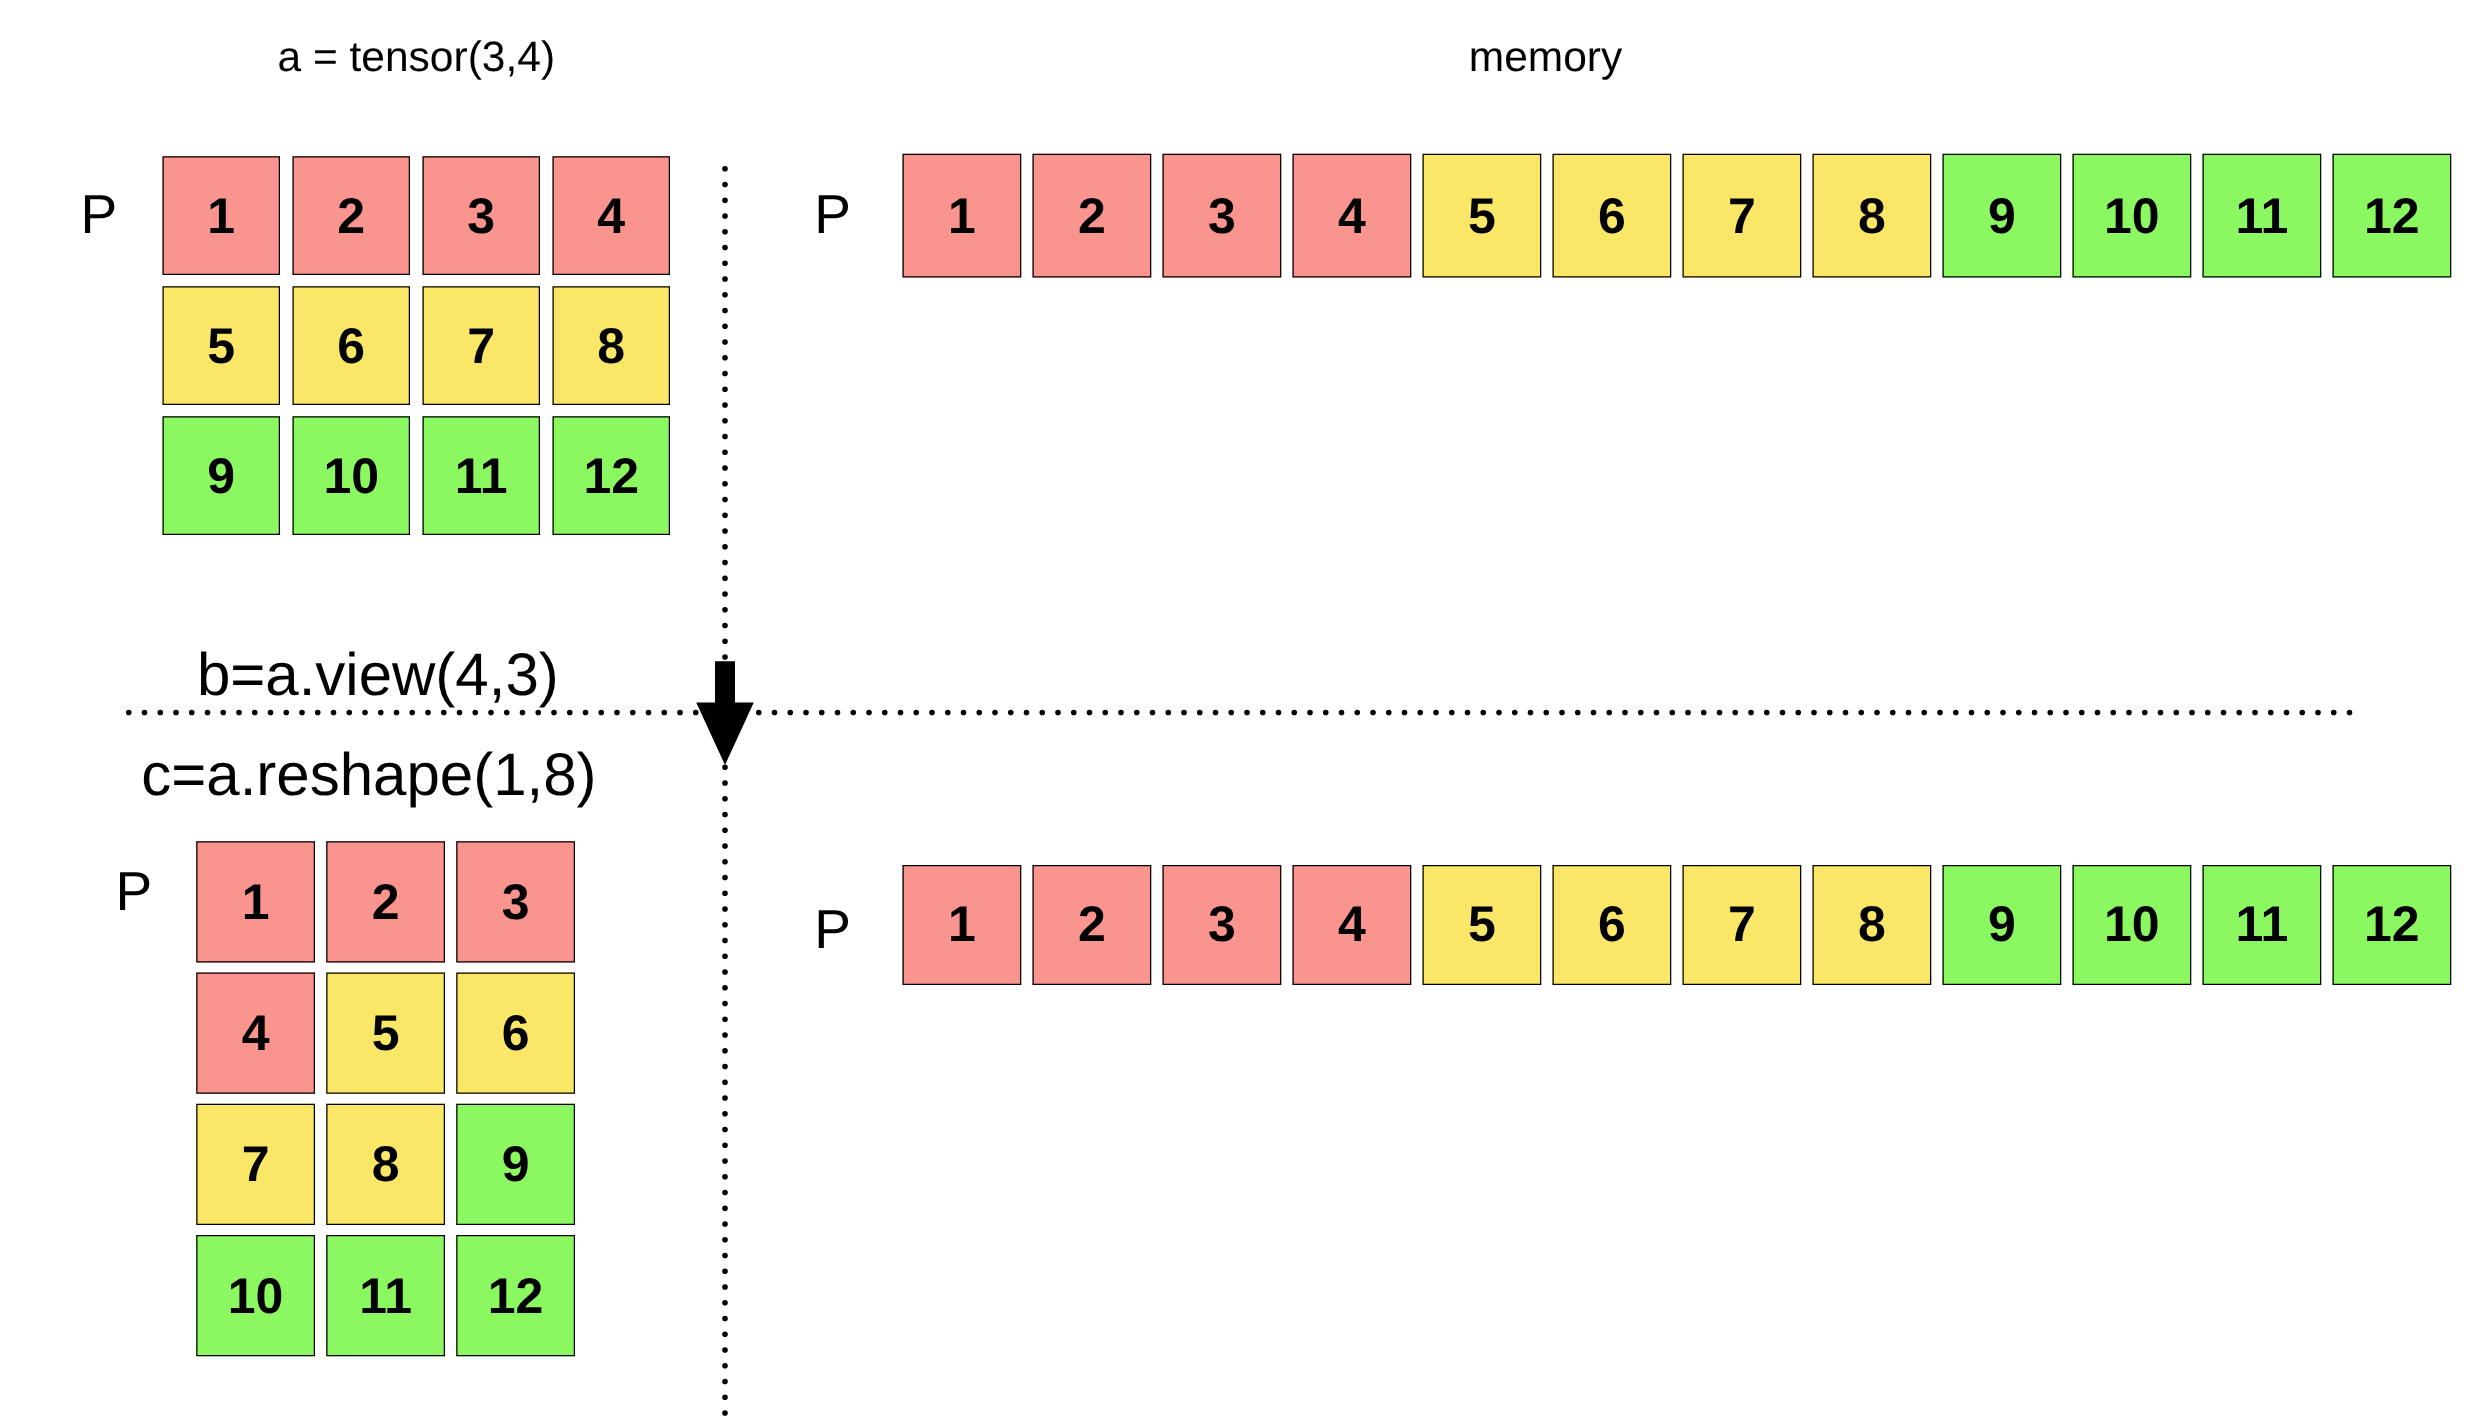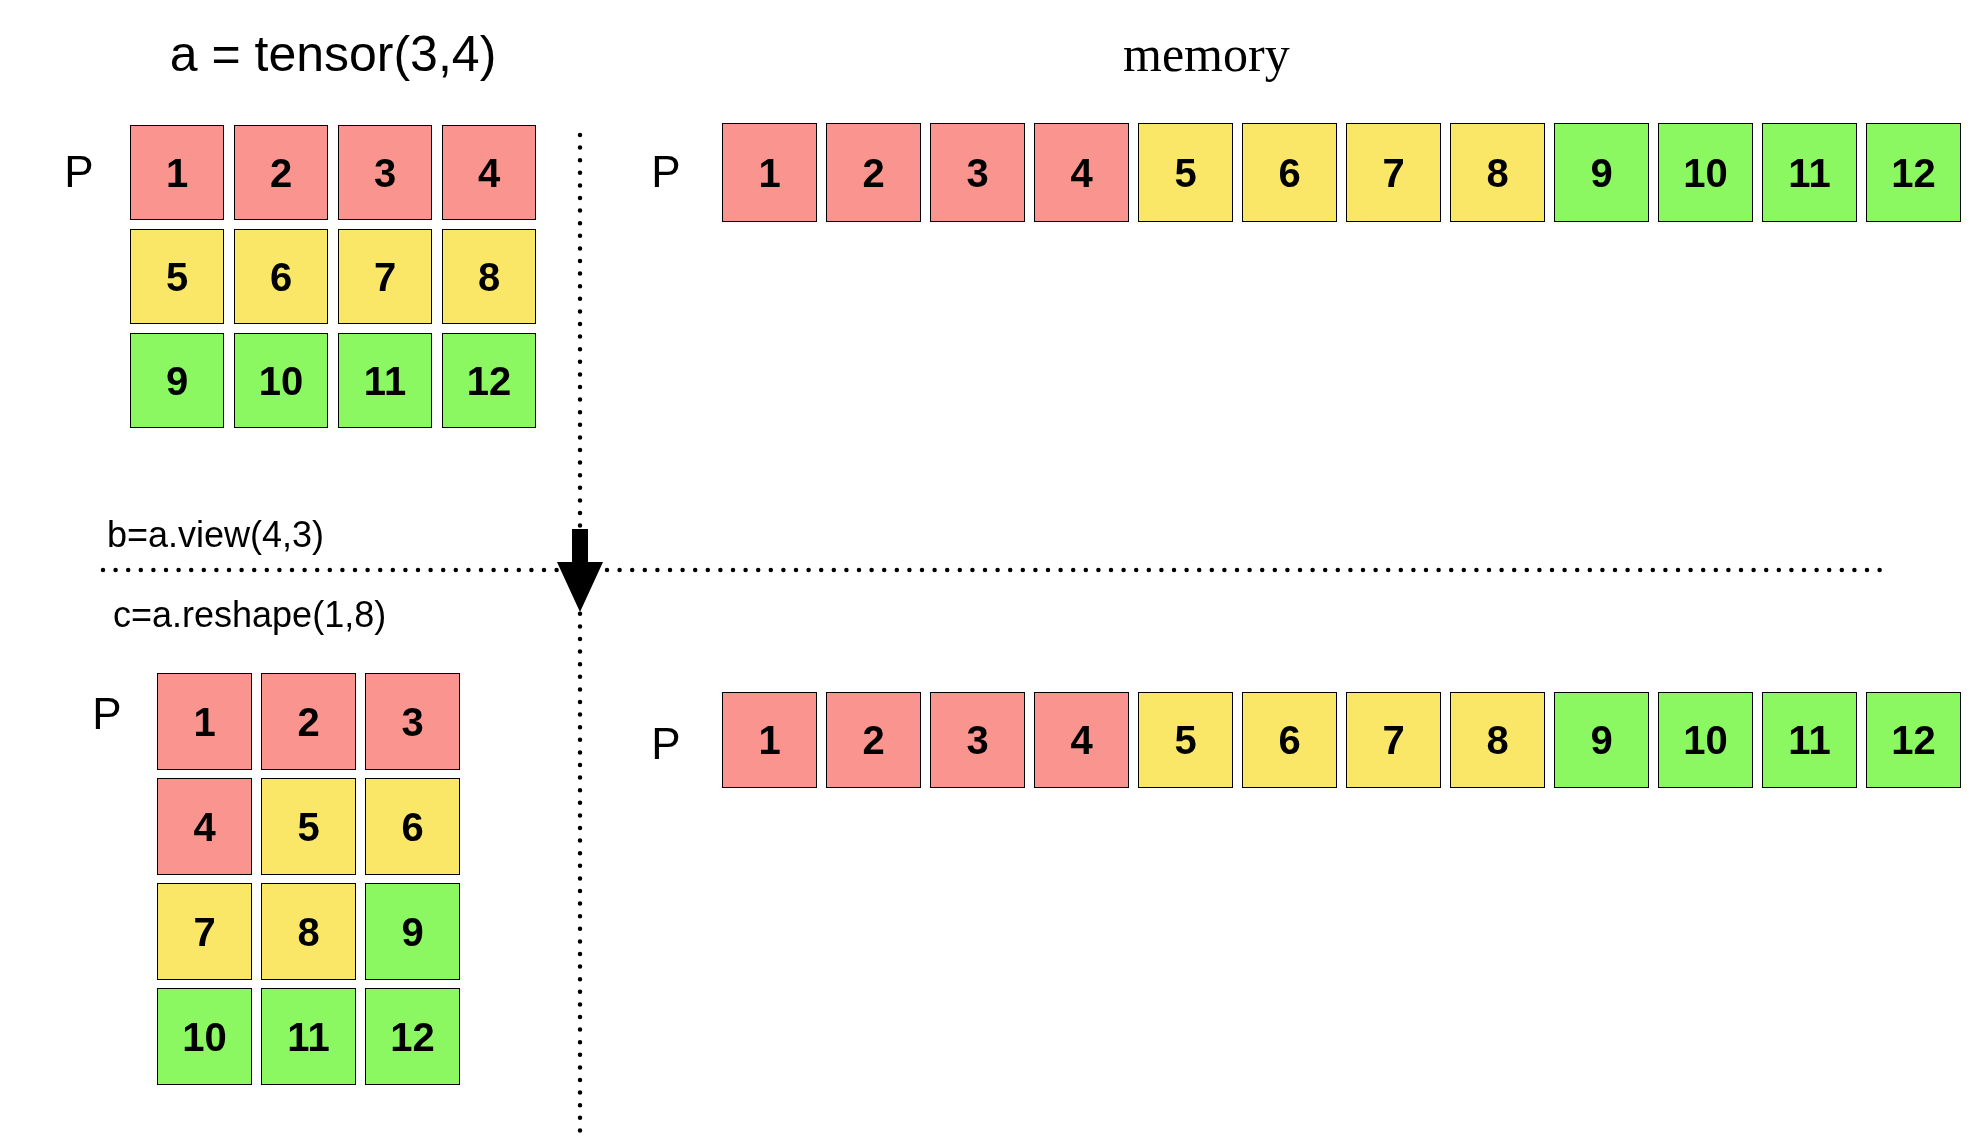--- a/index.html
+++ b/index.html
@@ -9,32 +9,32 @@
   .canvas {
     position: relative;
     width: 1986px;
     height: 1138px;
     background: #ffffff;
     overflow: hidden;
   }
 
   .title {
     position: absolute;
-    font-size: 50px;
+    font-size: 34px;
     line-height: 1;
     white-space: nowrap;
   }
   .title-a { left: 130px; top: 29px; width: 406px; text-align: center; }
-  .title-memory { left: 1123px; top: 29px; font-family: Liberation Serif, serif; }
+  .title-memory { left: 1175px; top: 29px; }
 
   .op-label {
     position: absolute;
-    font-size: 36px;
+    font-size: 48px;
     line-height: 1;
-    text-align: left;
+    text-align: right;
     white-space: nowrap;
   }
   .view-label { left: 107px; top: 517px; width: 340px; }
   .reshape-label { left: 113px; top: 597px; width: 360px; }
 
   .plabel {
     position: absolute;
     font-size: 44px;
     line-height: 1;
     width: 42px;

